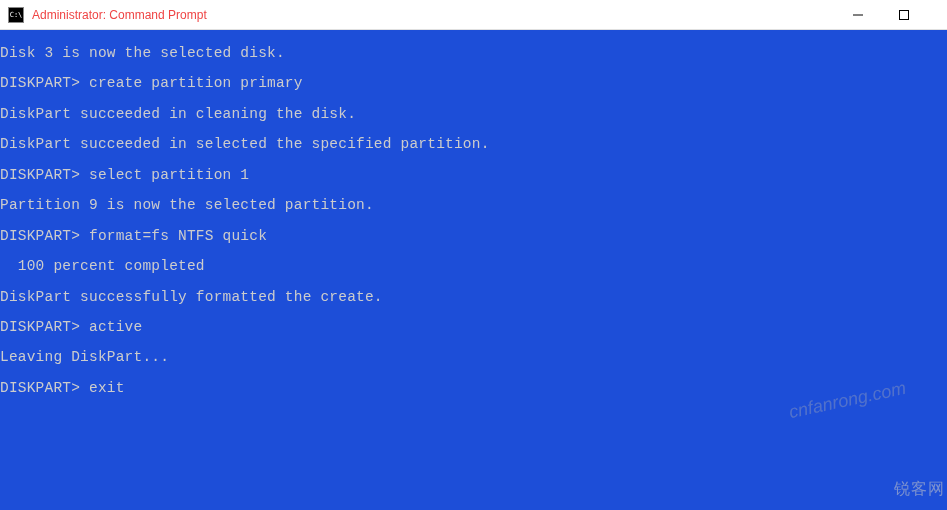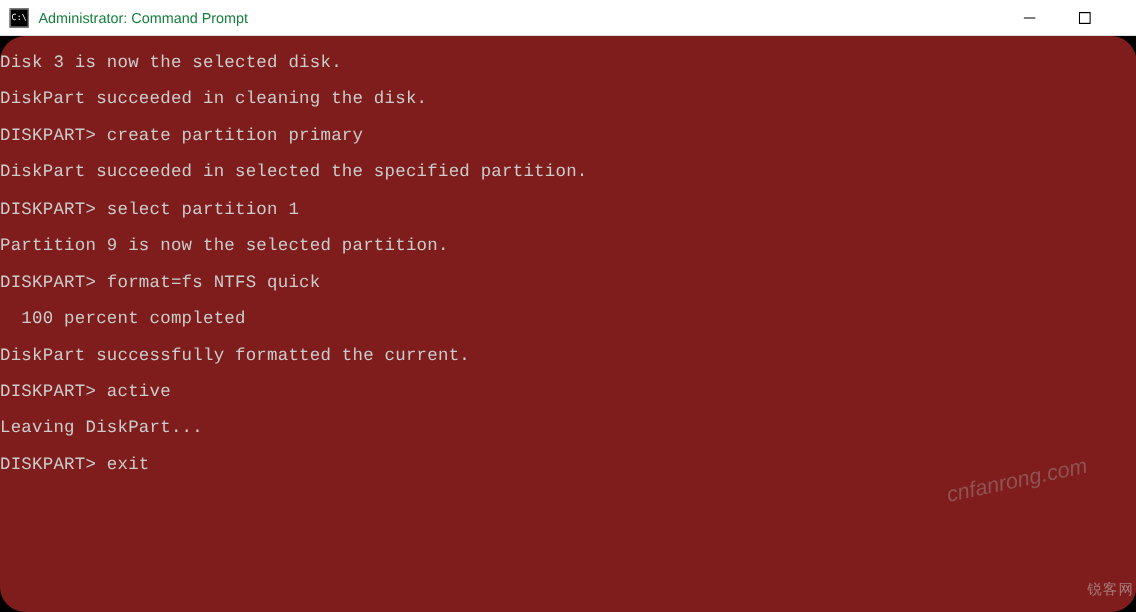--- a/index.html
+++ b/index.html
@@ -32,47 +32,46 @@
       display: flex;
       align-items: center;
       justify-content: center;
       font-size: 7px;
       color: #fff;
       font-family: monospace;
     }
     .titlebar-text {
       font-family: "Segoe UI", sans-serif;
       font-size: 12px;
-      color: #15803d;
+      color: #ef4444;
       flex: 1;
     }
     .window-controls {
       display: flex;
       height: 100%;
     }
     .window-btn {
       width: 46px;
       height: 100%;
       display: flex;
       align-items: center;
       justify-content: center;
       font-family: sans-serif;
       font-size: 10px;
       color: #000;
     }
     .terminal {
-      background: #7f1d1d;
+      background: #1d4ed8;
       color: #ccc;
       padding: 8px 0 0 0;
       font-size: 14.5px;
       line-height: 2.1;
       font-family: Consolas, "Courier New", monospace;
       height: calc(100% - 30px);
       letter-spacing: 0.2px;
-      border-radius: 21px;
     }
     .terminal-line {
       white-space: pre;
       padding-left: 0;
     }
     .watermark1 {
       position: absolute;
       right: 40px;
       top: 390px;
       color: rgba(180,180,180,0.35);
@@ -81,21 +80,21 @@
       font-style: italic;
       transform: rotate(-12deg);
       pointer-events: none;
     }
     .watermark2 {
       position: absolute;
       right: 2px;
       bottom: 10px;
       color: rgba(200,200,200,0.55);
       font-family: sans-serif;
-      font-size: 12px;
+      font-size: 16px;
       pointer-events: none;
       letter-spacing: 1px;
     }
     .cursor {
       display: inline-block;
       width: 8px;
       height: 16px;
       vertical-align: middle;
     }
   </style>
@@ -115,28 +114,28 @@
       <svg width="10" height="10" viewBox="0 0 10 10">
           <rect x="0.5" y="0.5" width="9" height="9" fill="none" stroke="#000" stroke-width="1"></rect>
         </svg>
     </div>
     <div class="window-btn" style="width:20px;"></div>
   </div>
 </div>
 
 <div class="terminal">
   <div class="terminal-line">Disk 3 is now the selected disk.</div>
+  <div class="terminal-line">DISKPART&gt; create partition primary</div>
   <div class="terminal-line">DiskPart succeeded in cleaning the disk.</div>
-  <div class="terminal-line">DISKPART&gt; create partition primary</div>
   <div class="terminal-line">DiskPart succeeded in selected the specified partition.</div>
   <div class="terminal-line">DISKPART&gt; select partition 1</div>
   <div class="terminal-line">Partition 9 is now the selected partition.</div>
   <div class="terminal-line">DISKPART&gt; format=fs NTFS quick</div>
   <div class="terminal-line">  100 percent completed</div>
-  <div class="terminal-line">DiskPart successfully formatted the current.</div>
+  <div class="terminal-line">DiskPart successfully formatted the create.</div>
   <div class="terminal-line">DISKPART&gt; active</div>
   <div class="terminal-line">Leaving DiskPart...</div>
   <div class="terminal-line">DISKPART&gt; exit</div>
   <div class="terminal-line"><span class="cursor"></span></div>
 </div>
 
 <div class="watermark1">cnfanrong.com</div>
 <div class="watermark2">锐客网</div>
 
 </body></html>

